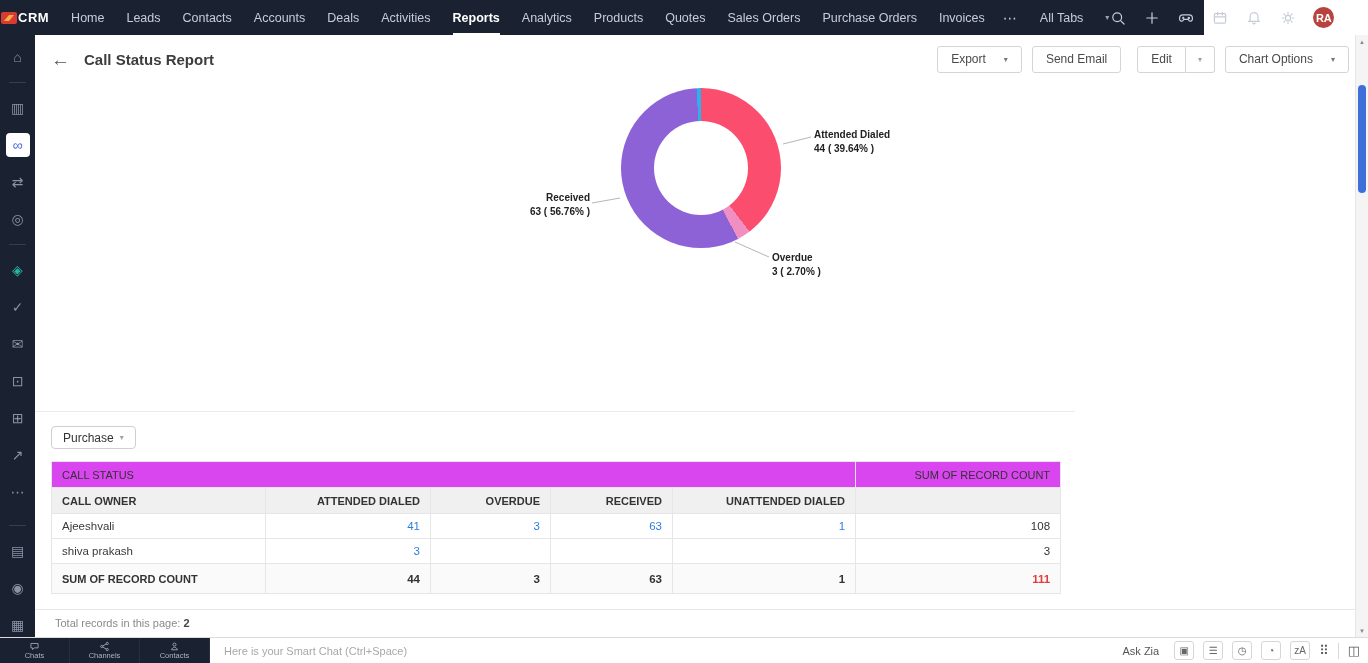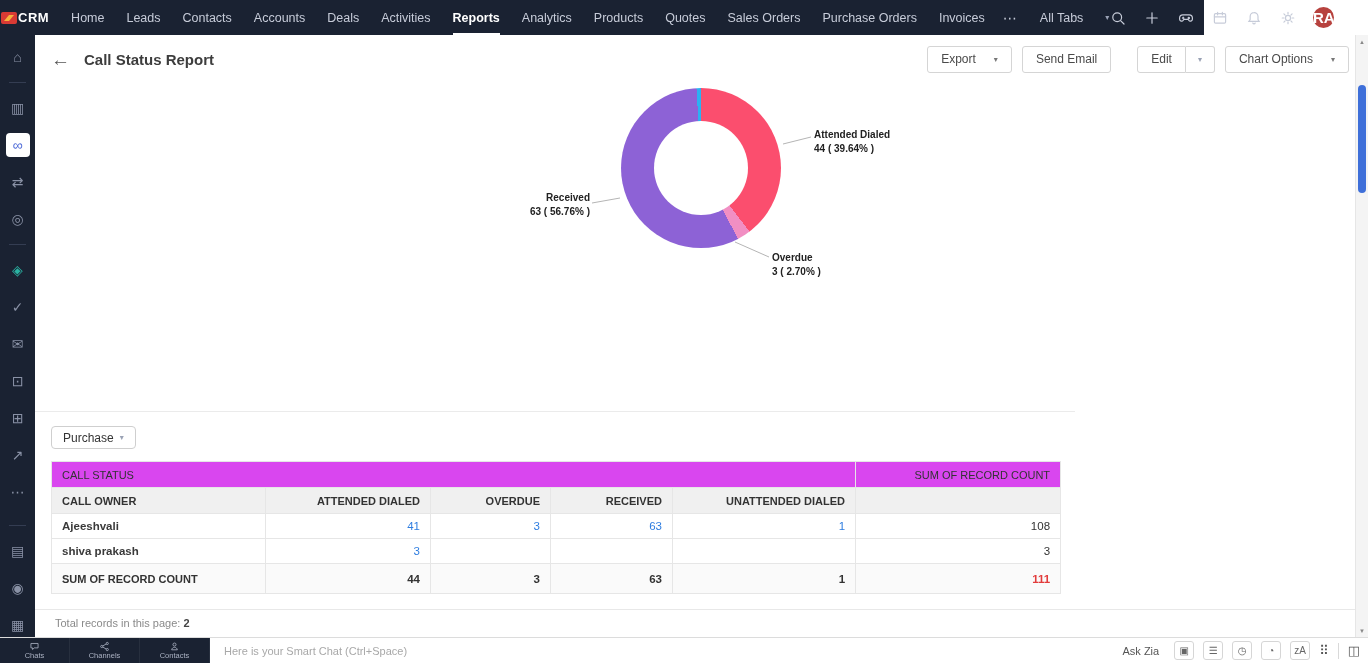--- a/index.html
+++ b/index.html
@@ -14,21 +14,21 @@
   .nav-items { display:flex; align-items:stretch; height:35px; list-style:none; gap:22px; }
   .nav-item { display:flex; align-items:center; font-size:12.5px; cursor:pointer;
               border-bottom:2px solid transparent; border-top:2px solid transparent; white-space:nowrap; }
   .nav-item.active { color:#fff; border-bottom-color:#fff; font-weight:bold; }
   .nav-more { margin-left:18px; font-size:14px; letter-spacing:1px; cursor:pointer; }
   .all-tabs { margin-left:22px; display:flex; align-items:center; gap:22px; font-size:12.5px; cursor:pointer; white-space:nowrap; }
   .nav-right { margin-left:auto; display:flex; align-items:center; gap:17px; padding-right:10px; }
   .nav-ic { width:17px; height:17px; display:flex; align-items:center; justify-content:center; cursor:pointer; color:#c7ccd9; }
   .nav-ic svg { width:16px; height:16px; stroke:currentColor; fill:none; stroke-width:1.5; stroke-linecap:round; }
   .avatar { width:21px; height:21px; border-radius:50%; background:#b7423e; color:#fff;
-            font-size:15px; font-weight:bold; display:flex; align-items:center; justify-content:center; cursor:pointer; }
+            font-size:11px; font-weight:bold; display:flex; align-items:center; justify-content:center; cursor:pointer; }
   .caret { font-size:8px; color:#9aa2b5; }
 
   
   .sidebar { position:absolute; top:35px; left:0; width:35px; height:602px; background:#1a2232;
              display:flex; flex-direction:column; align-items:center; padding-top:10px; gap:13px; z-index:15; }
   .sb-item { width:24px; height:24px; display:flex; align-items:center; justify-content:center;
              color:#8a92a6; font-size:14px; cursor:pointer; border-radius:4px; }
   .sb-item.active { background:#fff; color:#4f6bd8; }
   .sb-item.teal { color:#2ab3a3; }
   .sb-div { width:17px; border-top:1px solid #343d52; }
@@ -37,21 +37,21 @@
   
   .main { position:absolute; top:35px; left:35px; width:1320px; height:602px; background:#fff; overflow:hidden; }
   .report-header { height:48px; display:flex; align-items:center; padding:0 6px 0 16px; }
   .back-arrow { font-size:19px; color:#555; cursor:pointer; margin-right:14px; line-height:1; }
   .page-title { font-size:15px; font-weight:bold; color:#3d3d3d; }
   .hdr-buttons { margin-left:auto; display:flex; align-items:center; }
   .btn { height:27px; display:flex; align-items:center; gap:18px; padding:0 13px; margin-left:10px;
          background:#fff; border:1px solid #d5d5d5; border-radius:3px; font-size:12px; color:#4a4a4a; cursor:pointer; }
   .btn .caret { color:#777; }
   .split { display:flex; margin-left:10px; }
-  .split .btn { margin-left:16px; border-radius:3px 0 0 3px; }
+  .split .btn { margin-left:6px; border-radius:3px 0 0 3px; }
   .split .btn-caret { height:27px; width:29px; display:flex; align-items:center; justify-content:center;
                       border:1px solid #d5d5d5; border-left:none; border-radius:0 3px 3px 0; background:#fff; cursor:pointer; }
 
   
   .chart-zone { position:relative; height:328px; }
   .donut { position:absolute; left:586px; top:5px; width:160px; height:160px; border-radius:50%; cursor:pointer; }
   .donut::after { content:""; position:absolute; inset:33px; background:#fff; border-radius:50%; }
   .callout { position:absolute; font-size:10px; font-weight:bold; color:#222; line-height:1.4; }
   .callout.right-align { text-align:right; }
   .leader-svg { position:absolute; left:0; top:0; width:1320px; height:328px; pointer-events:none; }
@@ -66,21 +66,21 @@
   .table-wrap { padding:12px 0 0 16px; }
   table.report { border-collapse:collapse; table-layout:fixed; width:1009px; font-size:11.5px; color:#333;
                  border:1px solid #e0e0e0; }
   table.report th, table.report td { border:1px solid #e6e6e6; padding:0 10px; overflow:hidden; white-space:nowrap; }
   tr.group-row th { height:26px; background:#d946ef; font-size:11px; font-weight:normal; }
   th.group-status { text-align:left; padding-left:230px; }
   th.group-sum { text-align:right; }
   tr.col-row th { height:26px; background:#f0f0f0; font-size:11px; font-weight:bold; text-align:right; }
   tr.col-row th:first-child { text-align:left; }
   tr.data-row td { height:25px; text-align:right; background:#fff; }
-  tr.data-row td:first-child { text-align:left; font-weight:bold; color:#3a3a3a; }
+  tr.data-row td:first-child { text-align:left; font-weight:normal; color:#3a3a3a; }
   tr.sum-row td { height:30px; text-align:right; background:#fafafa; font-weight:bold; }
   tr.sum-row td:first-child { text-align:left; font-size:11px; }
   .lnk { color:#2e7de0; cursor:pointer; }
   .red { color:#e23c3c; }
 
   .records-bar { margin-top:15px; border-top:1px solid #e8e8e8; padding:7px 0 0 20px;
                  font-size:11px; color:#8a8a8a; }
   .records-bar b { color:#444; font-weight:bold; }
 
   

